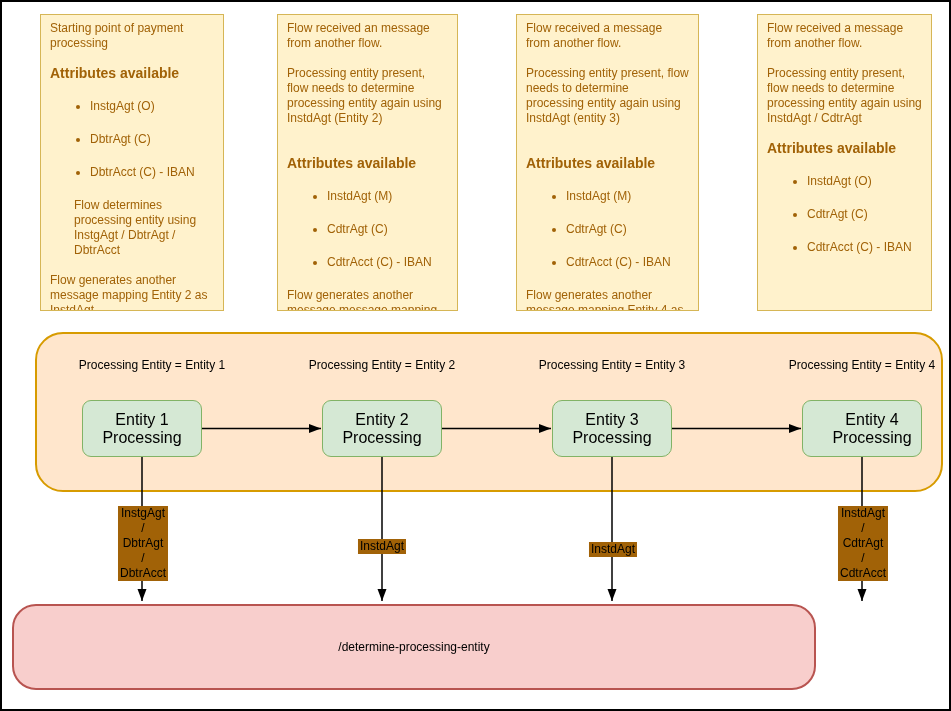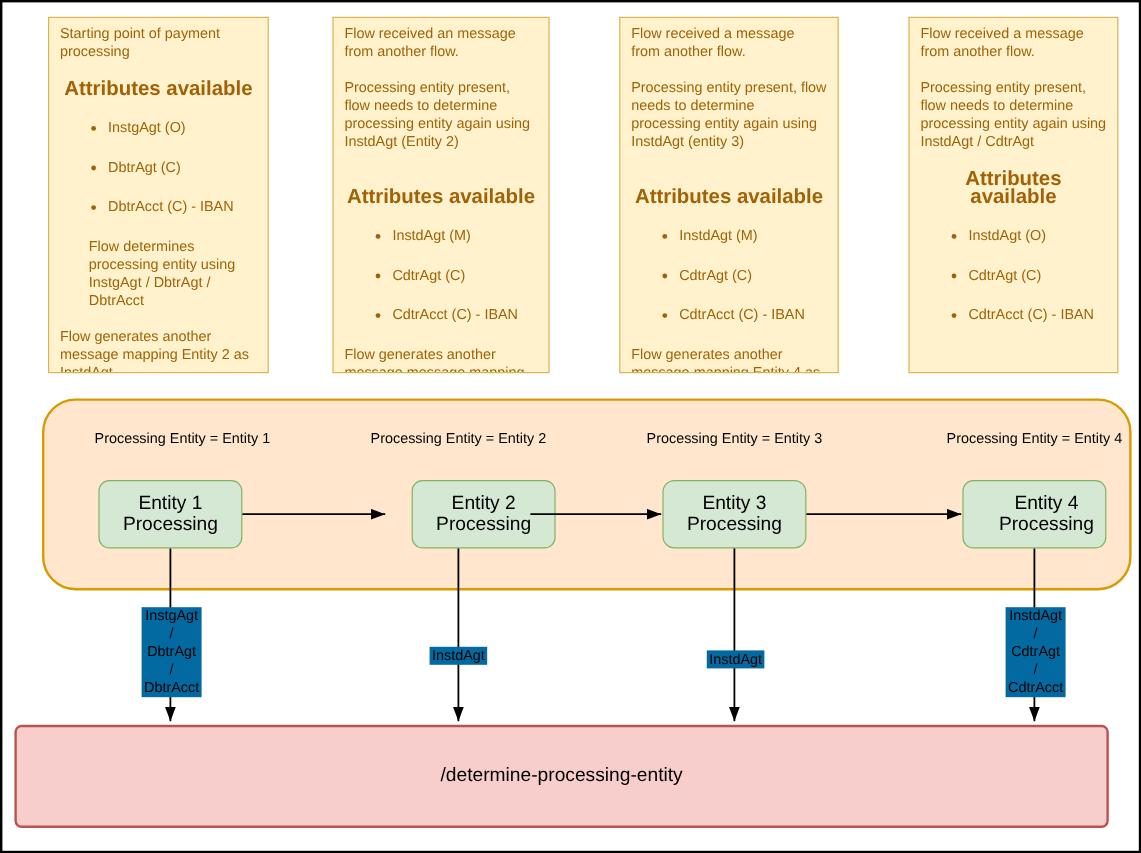--- a/index.html
+++ b/index.html
@@ -6,55 +6,55 @@
   .canvas { position:relative; width:951px; height:711px; border:2px solid #000; box-sizing:border-box; background:#fff; overflow:hidden; }
 
   
   .note { position:absolute; top:12px; height:297px; background:#FFF2CC; border:1px solid #D6B656;
           box-sizing:border-box; padding:6px 9px; font-size:12px; line-height:15px; color:#a16207; overflow:hidden; }
   .note-1 { left:38px;  width:184px; }
   .note-2 { left:275px; width:181px; }
   .note-3 { left:514px; width:183px; }
   .note-4 { left:755px; width:175px; }
   .note p { margin:0 0 15px 0; }
-  .note .attr-heading { margin:0 0 15px 0; font-size:17px; font-weight:bold;text-align:center; }
+  .note .attr-heading { margin:0 0 15px 0; font-size:14px; font-weight:bold; }
   .note .attr-heading.mt-xl { margin-top:30px; }
   .note ul { margin:0 0 15px 0; padding-left:40px; }
   .note li { margin:18px 0; }
   .note p.after-bullets { margin-top:8px;margin-left:24px; }
 
   
   .process-container { position:absolute; left:33px; top:330px; width:908px; height:160px;
           background:#FFE6CC; border:2px solid #D79B00; border-radius:28px; box-sizing:border-box; }
 
   .process-label { position:absolute; top:356px; transform:translateX(-50%);
           font-size:12px; line-height:15px; white-space:nowrap; color:#000; }
   .pl-1 { left:150px; } .pl-2 { left:380px; } .pl-3 { left:610px; } .pl-4 { left:860px; }
 
   
   .step { position:absolute; top:398px; width:120px; height:57px; background:#D5E8D4; border:1px solid #82B366;
           border-radius:9px; box-sizing:border-box; display:flex; align-items:center; justify-content:center;
           text-align:center; font-size:16px; color:#000; }
-  .step-1 { left:80px; } .step-2 { left:320px;margin-left:21px; } .step-3 { left:550px;border-radius:10px; } .step-4 { left:800px;padding-left:20px; }
+  .step-1 { left:80px; } .step-2 { left:320px; } .step-3 { left:550px;border-radius:10px; } .step-4 { left:800px;padding-left:20px; }
 
   
   .wires { position:absolute; left:0; top:0; width:947px; height:707px; pointer-events:none; }
 
   
-  .connector-label { position:absolute; transform:translateX(-50%); background:#0369a1; padding:0 2px;
+  .connector-label { position:absolute; transform:translateX(-50%); background:#a16207; padding:0 2px;
           font-size:12px; line-height:15px; text-align:center; white-space:nowrap; color:#000; }
   .cl-1 { left:141px; top:504px; }
   .cl-2 { left:380px; top:537px; }
   .cl-3 { left:611px; top:540px; }
   .cl-4 { left:861px; top:504px; }
 
   
-  .endpoint { position:absolute; left:10px; top:602px; width:912px; height:86px; background:#F8CECC;
-          border:2px solid #B85450; border-radius:6px; box-sizing:border-box;
-          display:flex; align-items:center; justify-content:center; font-size:16px; color:#000; }
+  .endpoint { position:absolute; left:10px; top:602px; width:804px; height:86px; background:#F8CECC;
+          border:2px solid #B85450; border-radius:24px; box-sizing:border-box;
+          display:flex; align-items:center; justify-content:center; font-size:12px; color:#000; }
 </style>
 </head>
 <body>
 
 <div class="canvas">
 
   <div class="note note-1">
     <p>Starting point of payment processing</p>
     <div class="attr-heading">Attributes available</div>
     <ul>

